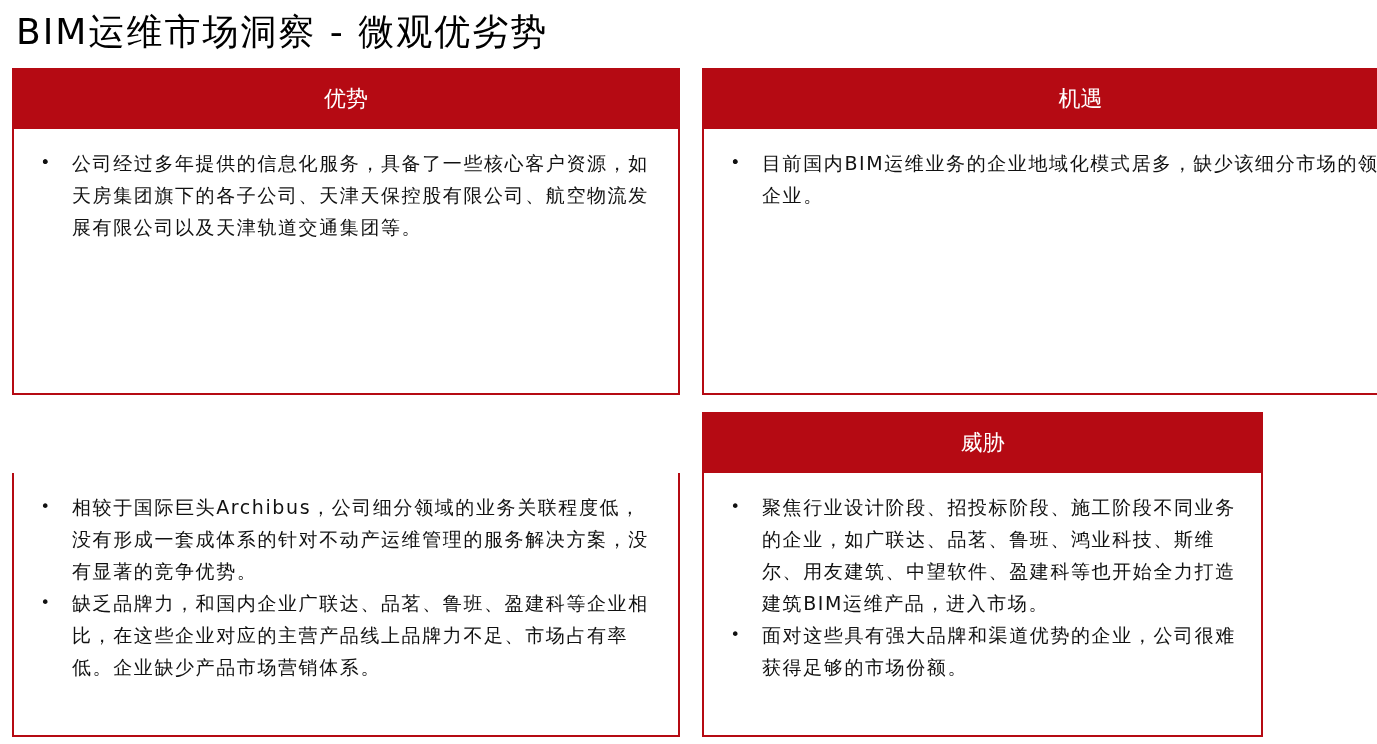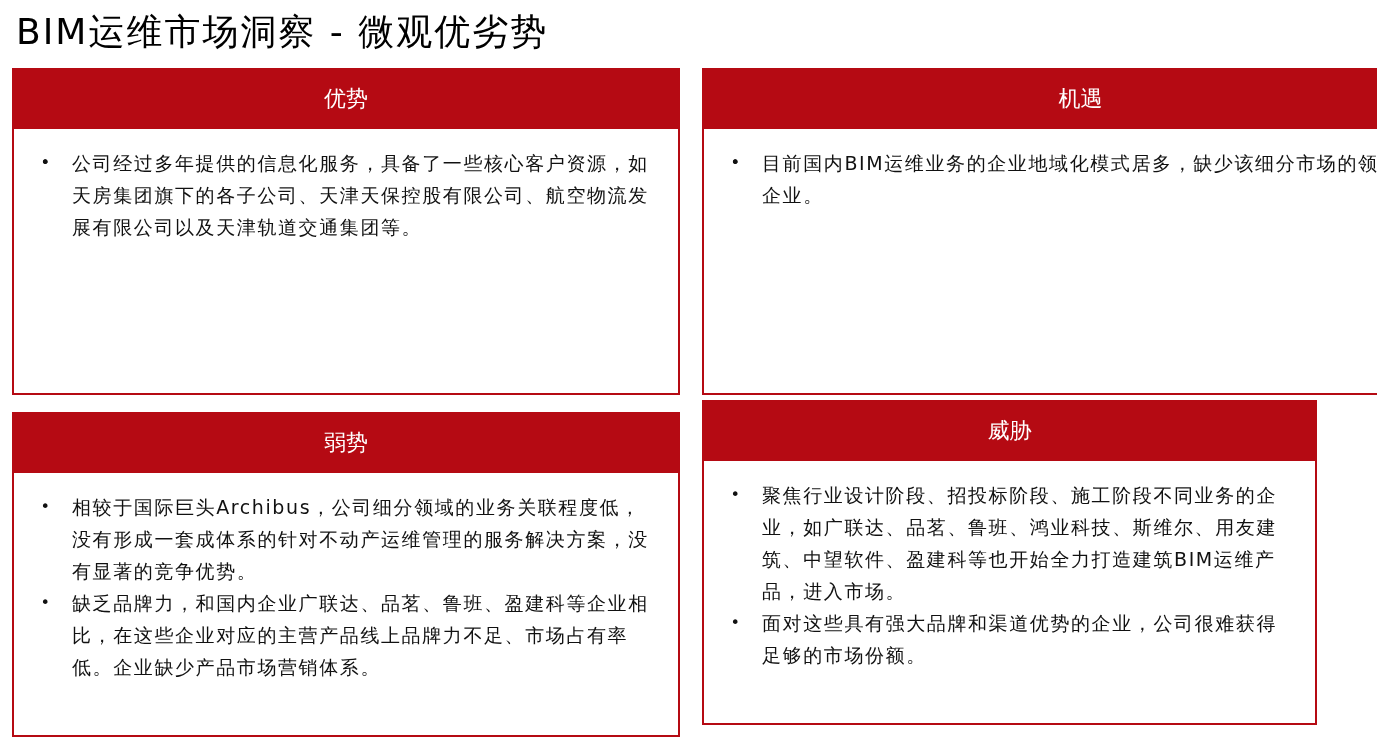--- a/index.html
+++ b/index.html
@@ -12,21 +12,21 @@
                     color: #fff; font-size: 22px; text-align: center; line-height: 61px; }
     .panel-body { position: absolute; left: 0; right: 0; top: 61px; bottom: 0;
                   border: 2px solid #b50a13; border-top: none; box-sizing: border-box; }
     .bullets { list-style: none; margin: 0; padding: 18px 18px 0 22px; }
     .bullet { position: relative; padding-left: 36px; font-size: 19px; line-height: 32px;
               letter-spacing: 1.6px; color: #111; }
     .bullet-dot { position: absolute; left: 0; top: 0; width: 20px; text-align: center; font-size: 16px; }
     .p-tl { left: 12px; top: 68px; width: 668px; height: 327px; text-decoration: underline; }
     .p-tr { left: 702px; top: 68px; width: 757px; height: 327px; }
     .p-bl { left: 12px; top: 412px; width: 668px; height: 325px; }
-    .p-br { left: 702px; top: 400px; width: 615px; height: 325px; border-radius: 30px; }
+    .p-br { left: 702px; top: 412px; width: 561px; height: 325px; border-radius: 30px; }
   </style>
 </head>
 <body>
 
 <h1 class="page-title">BIM运维市场洞察 - 微观优劣势</h1>
 
 <section class="panel p-tl">
   <div class="panel-header">优势</div>
   <div class="panel-body">
     <ul class="bullets">
@@ -50,21 +50,20 @@
       </li>
       <li class="bullet">
         <span class="bullet-dot">•</span>
         <span>目前国内BIM运维业务的企业地域化模式居多，缺少该细分市场的领头羊企业。</span>
       </li>
     </ul>
   </div>
 </section>
 
 <section class="panel p-bl">
-  <div class="panel-header">弱势</div>
   <div class="panel-body">
     <ul class="bullets">
       <li class="bullet">
         <span class="bullet-dot">•</span>
         <span>相较于国际巨头Archibus，公司细分领域的业务关联程度低，没有形成一套成体系的针对不动产运维管理的服务解决方案，没有显著的竞争优势。</span>
       </li>
       <li class="bullet">
         <span class="bullet-dot">•</span>
         <span>缺乏品牌力，和国内企业广联达、品茗、鲁班、盈建科等企业相比，在这些企业对应的主营产品线上品牌力不足、市场占有率低。企业缺少产品市场营销体系。</span>
       </li>

